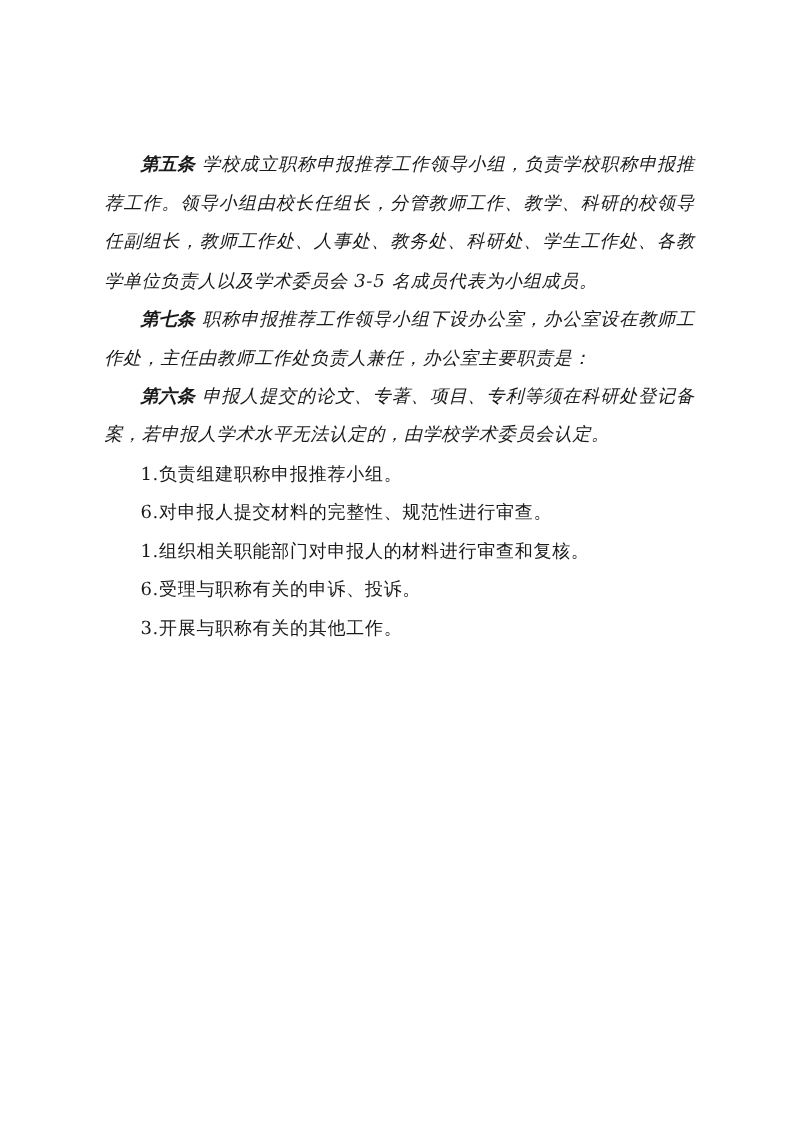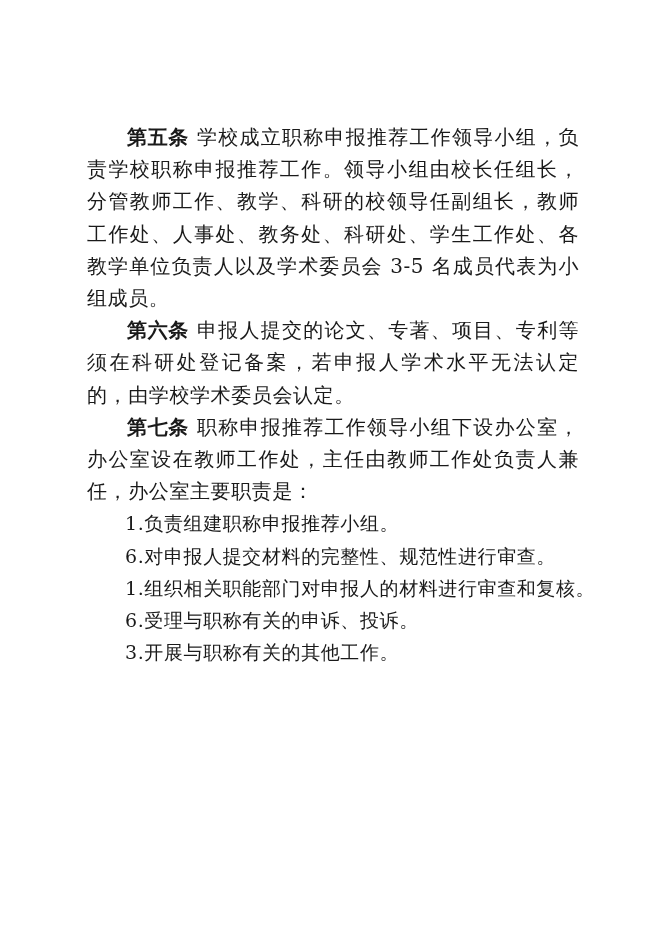--- a/index.html
+++ b/index.html
@@ -16,57 +16,58 @@
       color: #1a1a1a;
     }
     .page {
       position: absolute;
       left: 87px;
       top: 121px;
       width: 492px;
     }
     .para {
       margin: 0;
-      font-size: 20px;
+      font-size: 15px;
       line-height: 32.2px;
       text-align: justify;
       text-justify: inter-character;
       text-indent: 2em;
       letter-spacing: 0.6px;
+      font-style: italic;
     }
     .article-label {
       font-family: "DejaVu Sans", "Liberation Sans", sans-serif;
       font-weight: bold;
       letter-spacing: 0;
       margin-right: 0.4em;
     }
     .list {
       margin: 0;
       padding: 0;
       list-style: none;
     }
     .list-item {
-      font-size: 19px;
+      font-size: 15px;
       line-height: 32.2px;
       padding-left: 2em;
       letter-spacing: 0.6px;
       white-space: nowrap;
     }
   </style>
 </head>
 <body>
 
 <div class="page">
 
   <p class="para"><span class="article-label">第五条</span><span>学校成立职称申报推荐工作领导小组，负责学校职称申报推荐工作。领导小组由校长任组长，分管教师工作、教学、科研的校领导任副组长，教师工作处、人事处、教务处、科研处、学生工作处、各教学单位负责人以及学术委员会 3-5 名成员代表为小组成员。</span></p>
 
 
+  <p class="para"><span class="article-label">第七条</span><span>职称申报推荐工作领导小组下设办公室，办公室设在教师工作处，主任由教师工作处负责人兼任，办公室主要职责是：</span></p>
+
   <p class="para"><span class="article-label">第六条</span><span>申报人提交的论文、专著、项目、专利等须在科研处登记备案，若申报人学术水平无法认定的，由学校学术委员会认定。</span></p>
-
-  <p class="para"><span class="article-label">第七条</span><span>职称申报推荐工作领导小组下设办公室，办公室设在教师工作处，主任由教师工作处负责人兼任，办公室主要职责是：</span></p>
 
   <ul class="list">
     <li class="list-item">1.负责组建职称申报推荐小组。</li>
     <li class="list-item">6.对申报人提交材料的完整性、规范性进行审查。</li>
     <li class="list-item">1.组织相关职能部门对申报人的材料进行审查和复核。</li>
     <li class="list-item">6.受理与职称有关的申诉、投诉。</li>
     <li class="list-item">3.开展与职称有关的其他工作。</li>
   </ul>
 
 </div>

